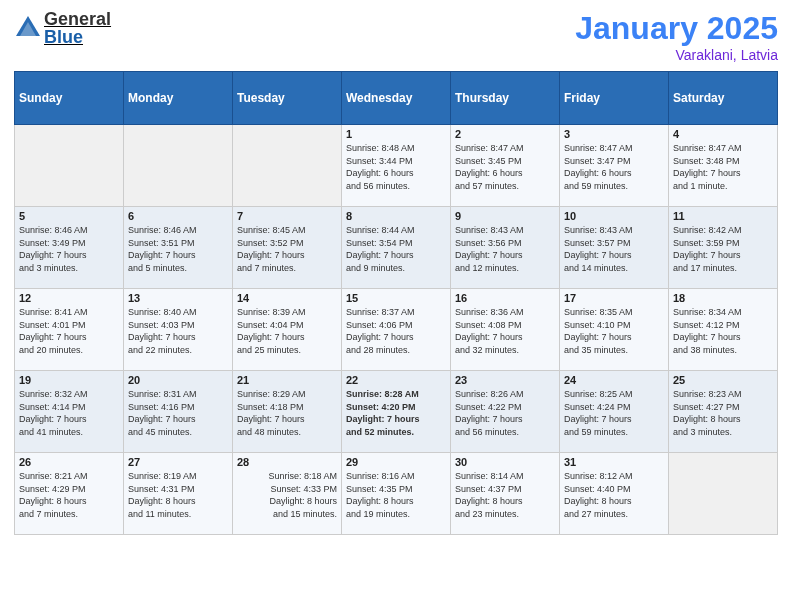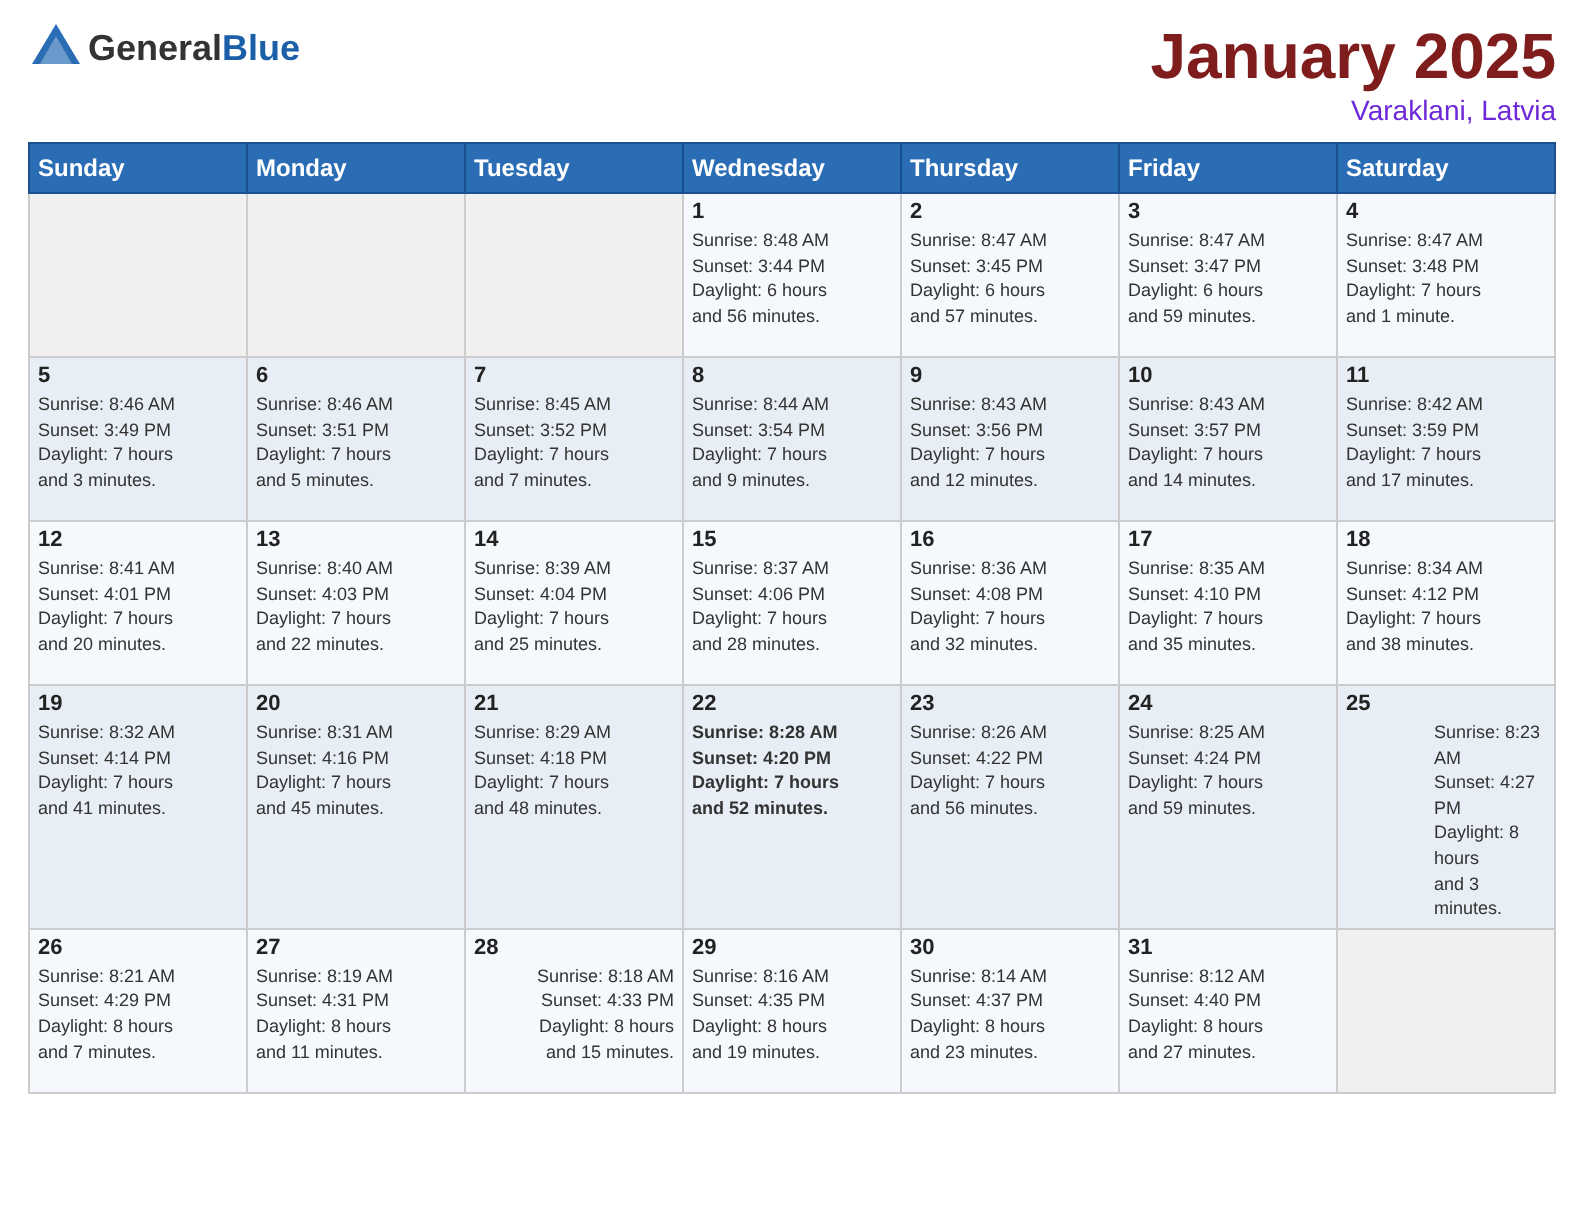--- a/index.html
+++ b/index.html
@@ -20,22 +20,23 @@
       justify-content: space-between;
       align-items: flex-start;
       margin-bottom: 8px;
     }
     .logo {
       display: flex;
       align-items: center;
     }
     .logo-text {
       display: flex;
-      flex-direction: row;
+      flex-direction: column;
       line-height: 1;
+      text-decoration: underline;
     }
     .logo-general {
       font-size: 18px;
       font-weight: bold;
       color: #333;
     }
     .logo-blue {
       font-size: 18px;
       font-weight: bold;
       color: #1a5fa8;
@@ -44,37 +45,37 @@
       width: 28px;
       height: 28px;
       margin-right: 2px;
     }
     .title-block {
       text-align: right;
     }
     .calendar-title {
       font-size: 32px;
       font-weight: bold;
-      color: #7f1d1d;
+      color: #3b82f6;
     }
     .calendar-subtitle {
       font-size: 14px;
       color: #6d28d9;
     }
     table {
       width: 100%;
       border-collapse: collapse;
       table-layout: fixed;
     }
     thead tr th {
       background-color: #2a6db5;
       color: #fff;
       font-size: 12px;
       font-weight: bold;
-      padding: 5px 4px;
+      padding: 19px 4px;
       text-align: left;
       border: 1px solid #1a5090;
     }
     tbody tr td {
       vertical-align: top;
       border: 1px solid #ccc;
       padding: 3px 4px;
       font-size: 9.5px;
       color: #333;
       height: 82px;
@@ -308,21 +309,21 @@
           </td>
           <td>
             <span class="day-number">24</span>
             <div class="day-info" style="white-space: pre-line;">Sunrise: 8:25 AM
 Sunset: 4:24 PM
 Daylight: 7 hours
 and 59 minutes.</div>
           </td>
           <td>
             <span class="day-number">25</span>
-            <div class="day-info" style="white-space: pre-line; margin-left: 44px;">Sunrise: 8:23 AM
+            <div class="day-info" style="white-space: pre-line;">Sunrise: 8:23 AM
 Sunset: 4:27 PM
 Daylight: 8 hours
 and 3 minutes.</div>
           </td>
         </tr>
         <tr>
           <td>
             <span class="day-number">26</span>
             <div class="day-info" style="white-space: pre-line;">Sunrise: 8:21 AM
 Sunset: 4:29 PM

